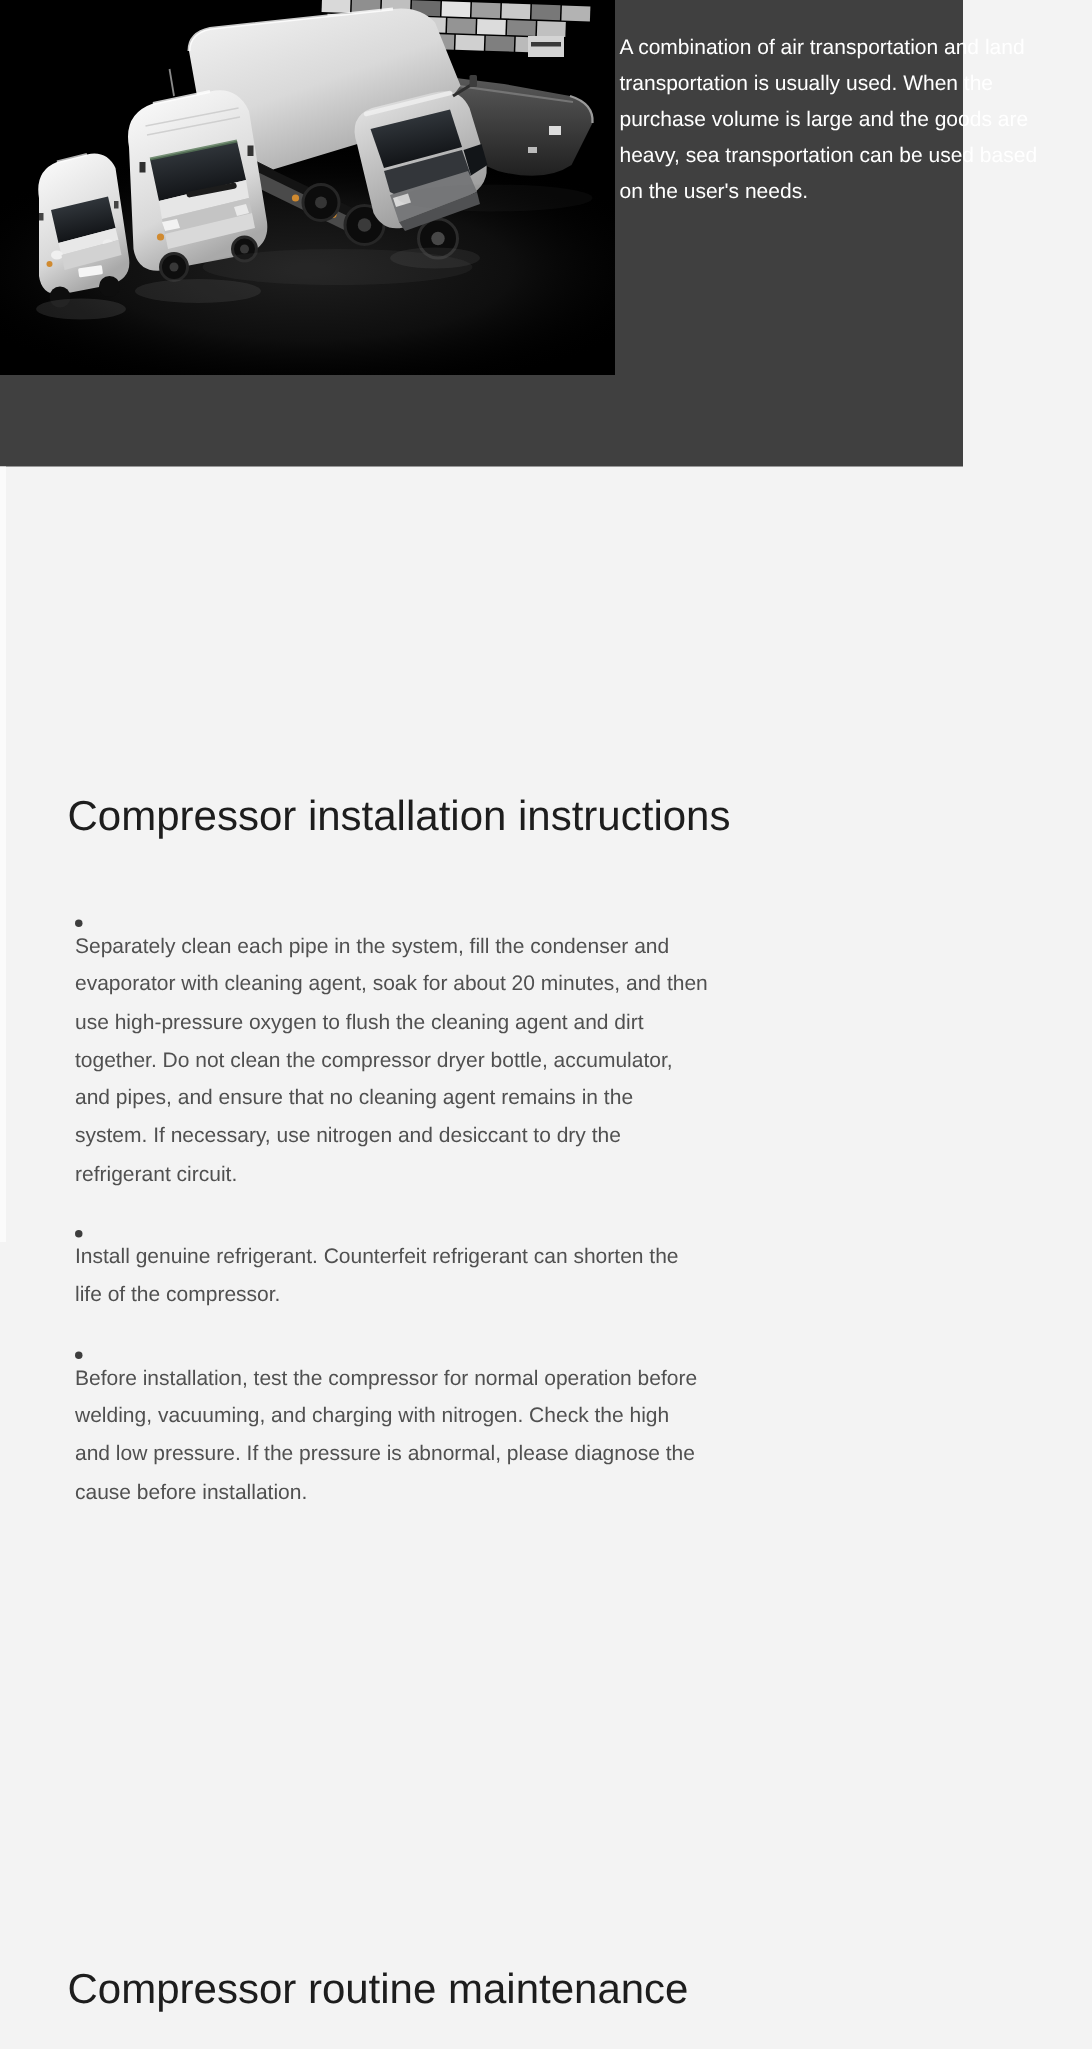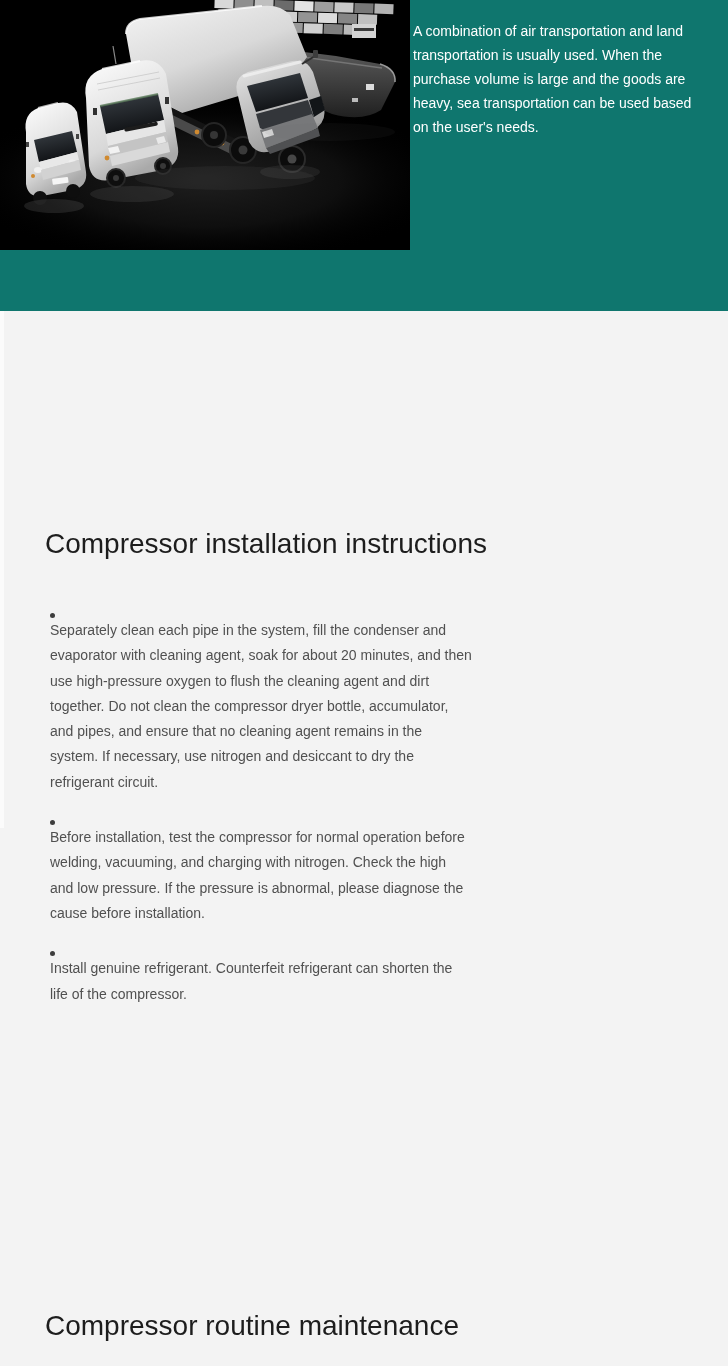--- a/index.html
+++ b/index.html
@@ -8,22 +8,22 @@
     width: 728px;
     height: 1366px;
     background: #f3f3f3;
     overflow: hidden;
     font-family: "Liberation Sans", sans-serif;
   }
   
   .hero {
     position: absolute;
     top: 0; left: 0;
-    width: 728px; height: 311px;
-    background: #0f766e;
+    width: 642px; height: 311px;
+    background: #404040;
   }
   .hero-image { position: absolute; top: 0; left: 0; width: 410px; height: 250px; }
   .hero-text {
     position: absolute;
     top: 5px; left: 413px;
     width: 290px;
     color: #ffffff;
     font-size: 14px;
     line-height: 24px;
     font-weight: 400;
@@ -234,24 +234,24 @@
 
     <h2 class="heading" id="h-install">Compressor installation instructions</h2>
 
     <ul class="bullets">
         <li>
           <span class="dot"></span>
           <span class="li-text">Separately clean each pipe in the system, fill the condenser and evaporator with cleaning agent, soak for about 20 minutes, and then use high-pressure oxygen to flush the cleaning agent and dirt together. Do not clean the compressor dryer bottle, accumulator, and pipes, and ensure that no cleaning agent remains in the system. If necessary, use nitrogen and desiccant to dry the refrigerant circuit.</span>
         </li>
         <li>
           <span class="dot"></span>
-          <span class="li-text">Before installation, test the compressor for normal operation before welding, vacuuming, and charging with nitrogen. Check the high and low pressure. If the pressure is abnormal, please diagnose the cause before installation.</span>
+          <span class="li-text">Install genuine refrigerant. Counterfeit refrigerant can shorten the life of the compressor.</span>
         </li>
         <li>
           <span class="dot"></span>
-          <span class="li-text">Install genuine refrigerant. Counterfeit refrigerant can shorten the life of the compressor.</span>
+          <span class="li-text">Before installation, test the compressor for normal operation before welding, vacuuming, and charging with nitrogen. Check the high and low pressure. If the pressure is abnormal, please diagnose the cause before installation.</span>
         </li>
       </ul>
 
     <h2 class="heading" id="h-maint">Compressor routine maintenance</h2>
   </section>
 
 </div>
 
 </body></html>

